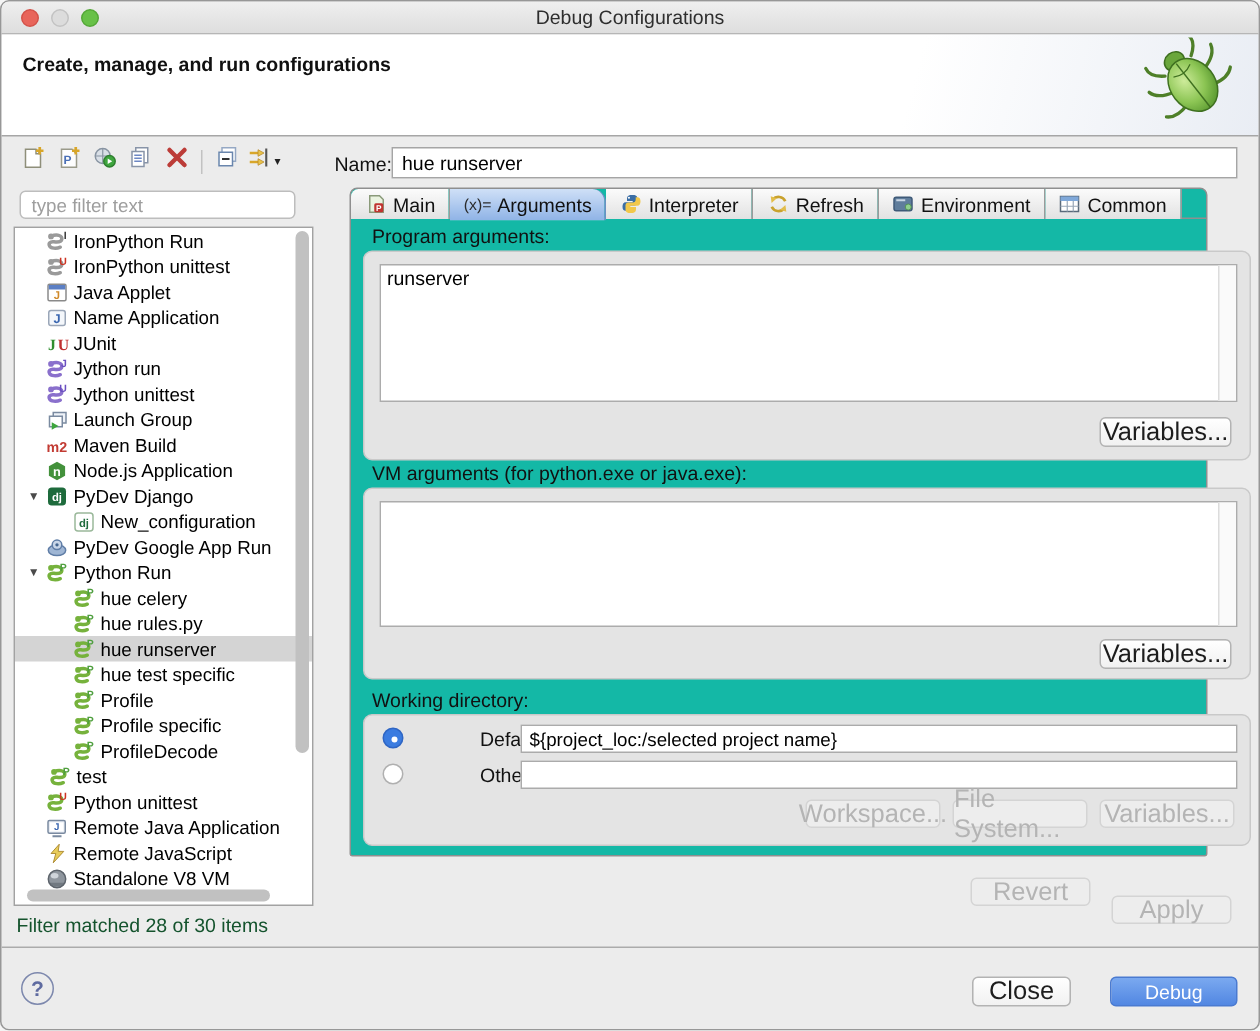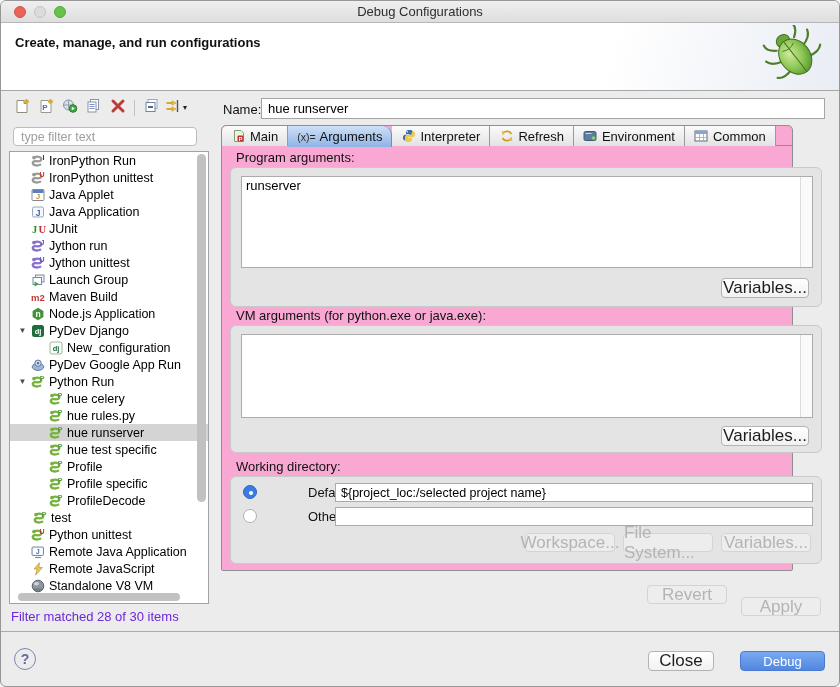--- a/index.html
+++ b/index.html
@@ -33,27 +33,27 @@
   .filter-input::placeholder{color:#9e9e9e;}
   
   .tree{position:absolute;left:8px;top:150px;width:200px;height:453px;background:#fff;
     border:1px solid #a2a2a2;overflow:hidden;}
   .tree-row{height:17px;display:flex;align-items:center;font-size:12.5px;color:#000;white-space:nowrap;}
   .tree-row.selected{background:#d4d4d4;}
   .twisty{width:13px;flex:0 0 13px;font-size:8px;color:#4a4a4a;text-align:center;}
   .tree-icon{width:17px;flex:0 0 17px;height:14px;display:flex;align-items:center;justify-content:center;margin-right:3px;}
   .vthumb{position:absolute;right:2px;top:2px;width:9px;height:348px;background:#c1c1c1;border-radius:5px;}
   .hthumb{position:absolute;left:8px;bottom:2px;width:162px;height:8px;background:#c1c1c1;border-radius:4px;}
-  .status{position:absolute;left:10px;top:608px;font-size:13px;color:#6d28d9;}
+  .status{position:absolute;left:10px;top:608px;font-size:13px;color:#14532d;}
   
   .name-label{position:absolute;left:222px;top:101px;font-size:13px;color:#111;}
   .name-input{position:absolute;left:260px;top:97px;width:564px;height:21px;border:1px solid #a5a5a5;
     background:#fff;font-size:13px;padding:0 6px;font-family:"Liberation Sans",sans-serif;outline:none;}
-  .tabfolder{position:absolute;left:220px;top:124px;width:572px;height:446px;
-    border:1px solid #8f8f8f;border-radius:5px 5px 2px 2px;background:#f9a8d4;}
+  .tabfolder{position:absolute;left:232px;top:124px;width:572px;height:446px;
+    border:1px solid #8f8f8f;border-radius:5px 5px 2px 2px;background:#14b8a6;}
   .tabbar{display:flex;height:20px;border-bottom:1px solid #8f8f8f;}
   .tab{display:flex;align-items:center;gap:4px;padding:0 9px;font-size:13px;color:#111;
     border-right:1px solid #9a9a9a;background:linear-gradient(#fbfbfb,#e2e2e2);height:20px;}
   .tab:first-child{border-top-left-radius:5px;}
   .tab.selected{background:linear-gradient(#cfe0f7,#8fb3e6);height:21px;margin-bottom:-1px;
     border-top-right-radius:9px;border-right-color:#6b8fc4;position:relative;z-index:2;}
   .tab-icon{width:15px;height:14px;display:flex;align-items:center;justify-content:center;}
   .tab-icon-text{font-size:10.5px;color:#2a2a2a;white-space:nowrap;}
   .sec-label{position:absolute;font-size:13px;color:#111;}
   .groupbox{position:absolute;background:#e4e4e4;border:1px solid #c9c9c9;border-radius:6px;}
@@ -214,21 +214,21 @@
         <span>Java Applet</span>
       </div>
       <div class="tree-row" style="padding-left: 6px;">
         <span class="twisty"></span>
         <span class="tree-icon">
           <svg width="14" height="14">
             <rect x="1.5" y="2" width="11" height="10" rx="1.5" fill="#f4f7fb" stroke="#9aa6b8"></rect>
             <text x="7" y="10.5" text-anchor="middle" font-size="8.5" font-weight="bold" fill="#3a66b0">J</text>
           </svg>
         </span>
-        <span>Java Application</span>
+        <span>Name Application</span>
       </div>
       <div class="tree-row" style="padding-left: 6px;">
         <span class="twisty"></span>
         <span class="tree-icon">
           <svg width="16" height="14">
             <text x="2" y="11" font-size="10.5" font-weight="bold" fill="#2f8f2f" font-family="Liberation Serif,serif">J</text>
             <text x="8.5" y="11" font-size="10.5" font-weight="bold" fill="#c03030" font-family="Liberation Serif,serif">U</text>
           </svg>
         </span>
         <span>JUnit</span>

